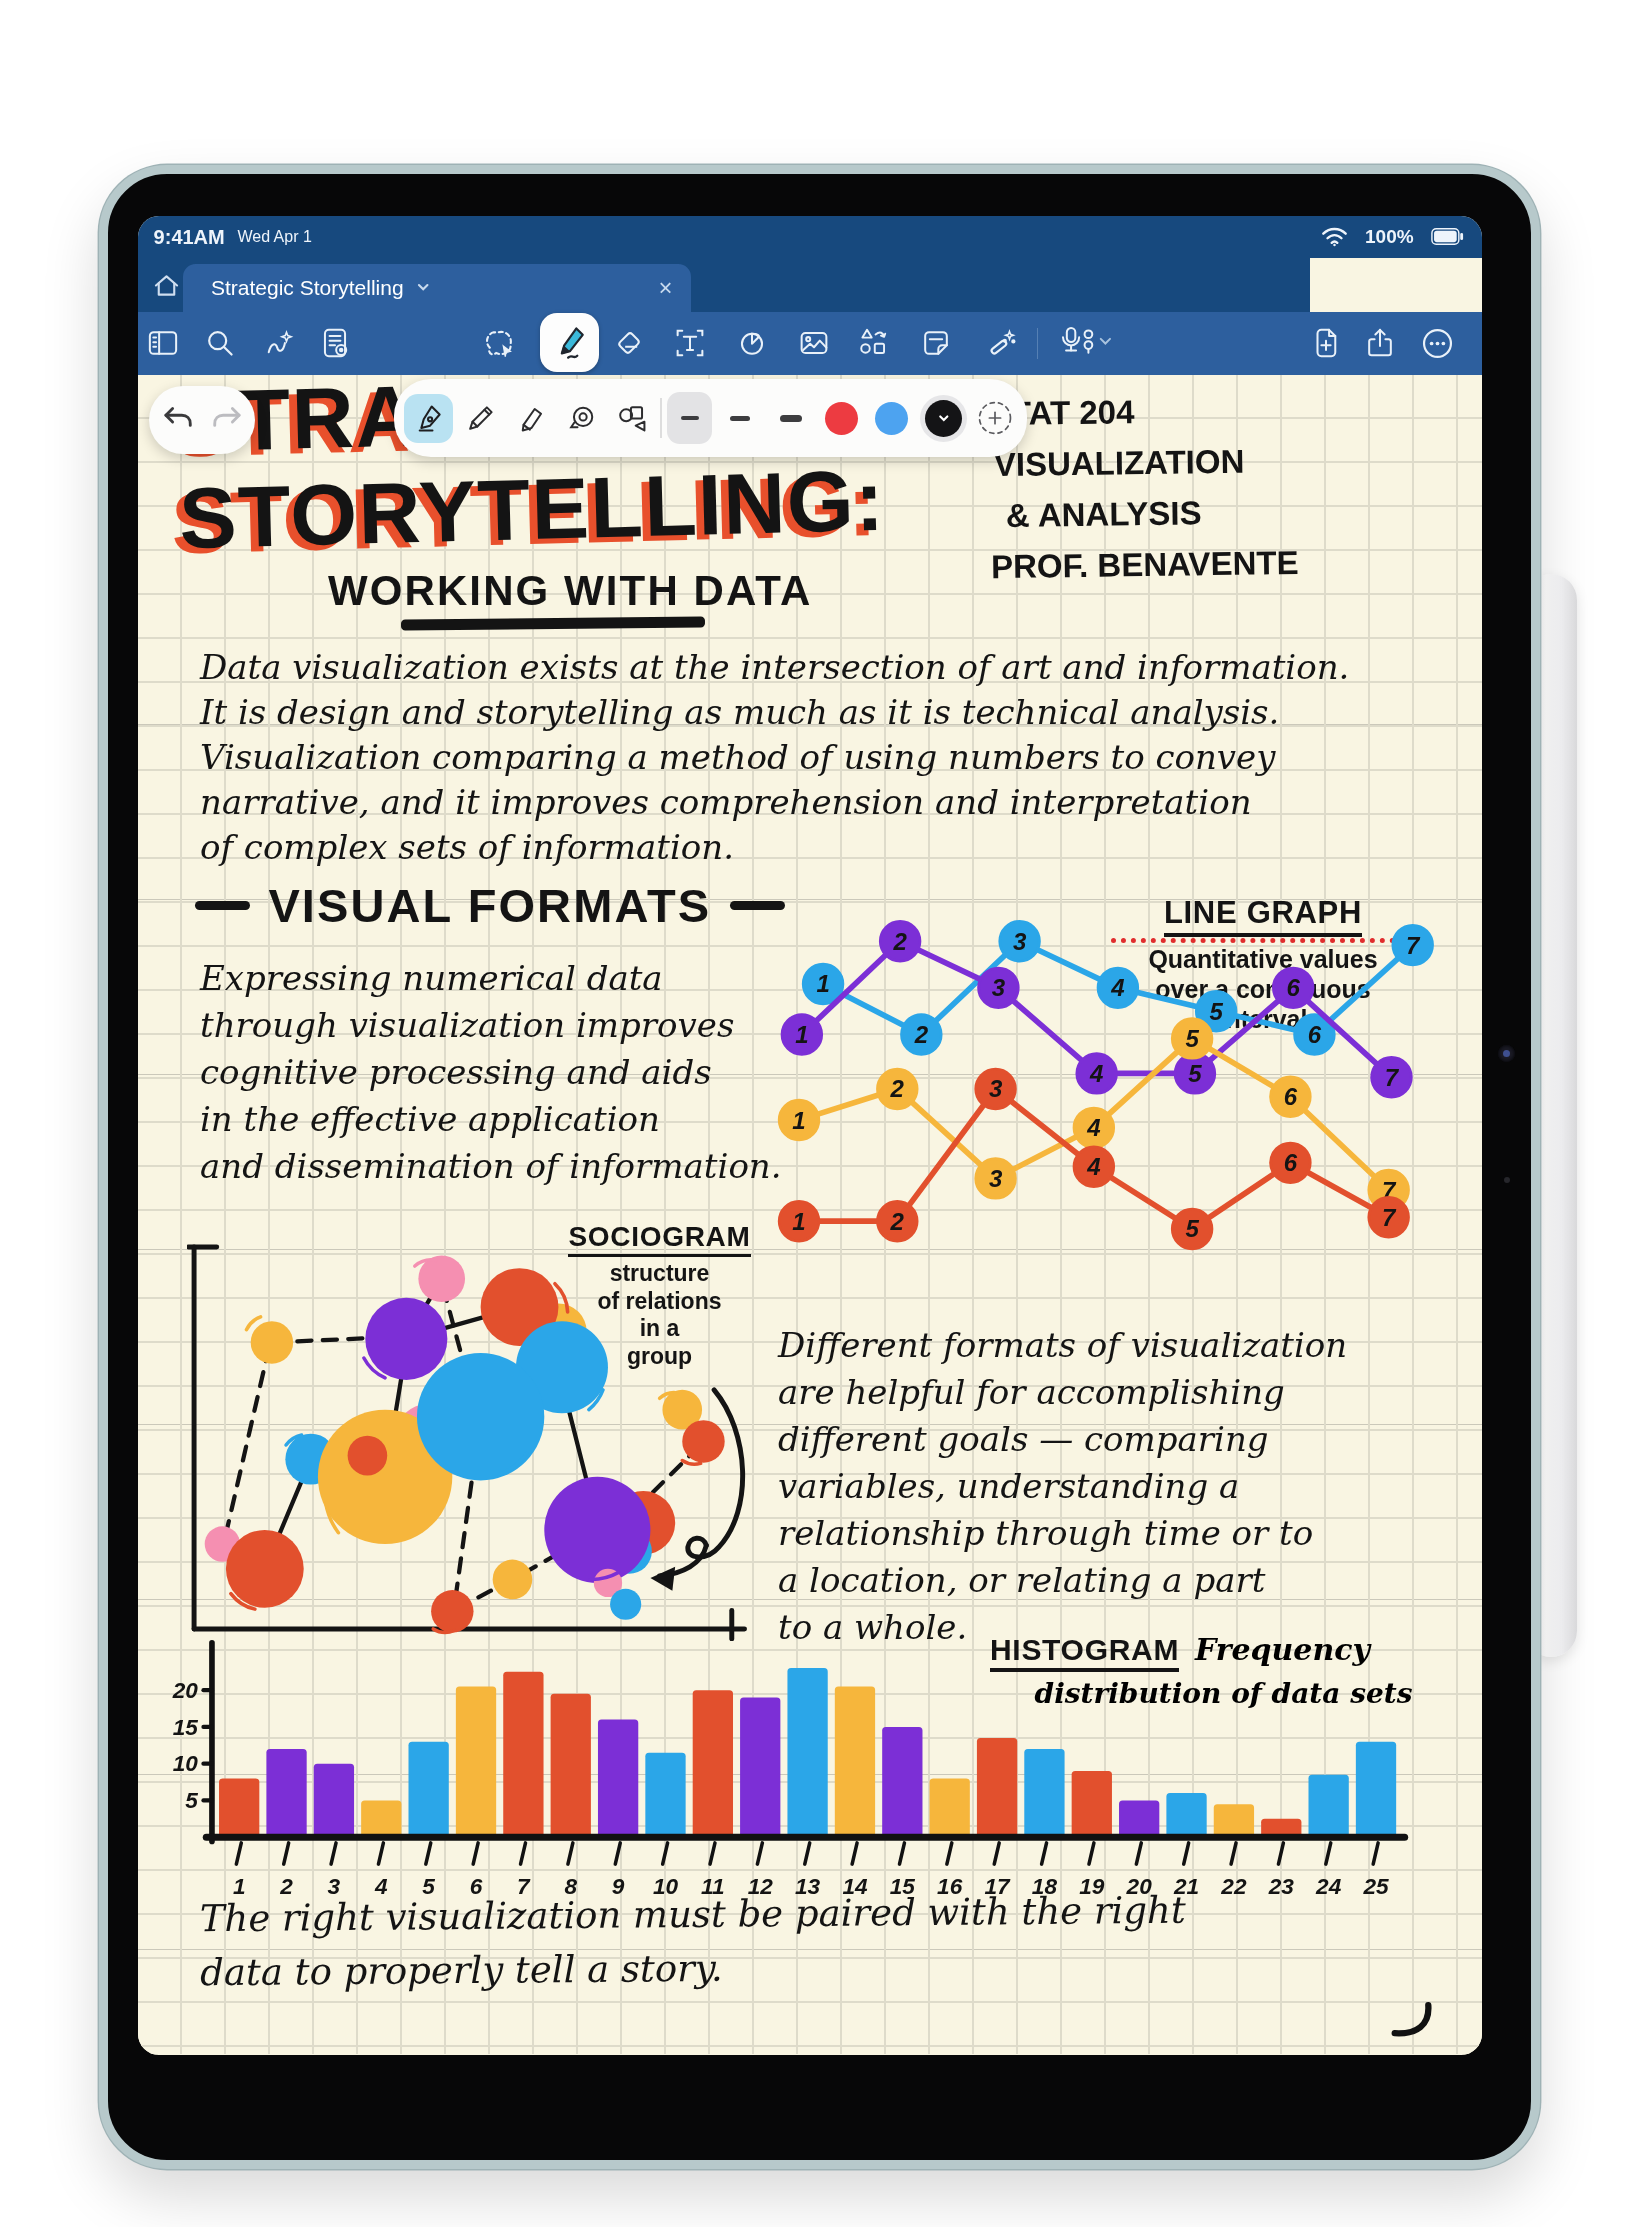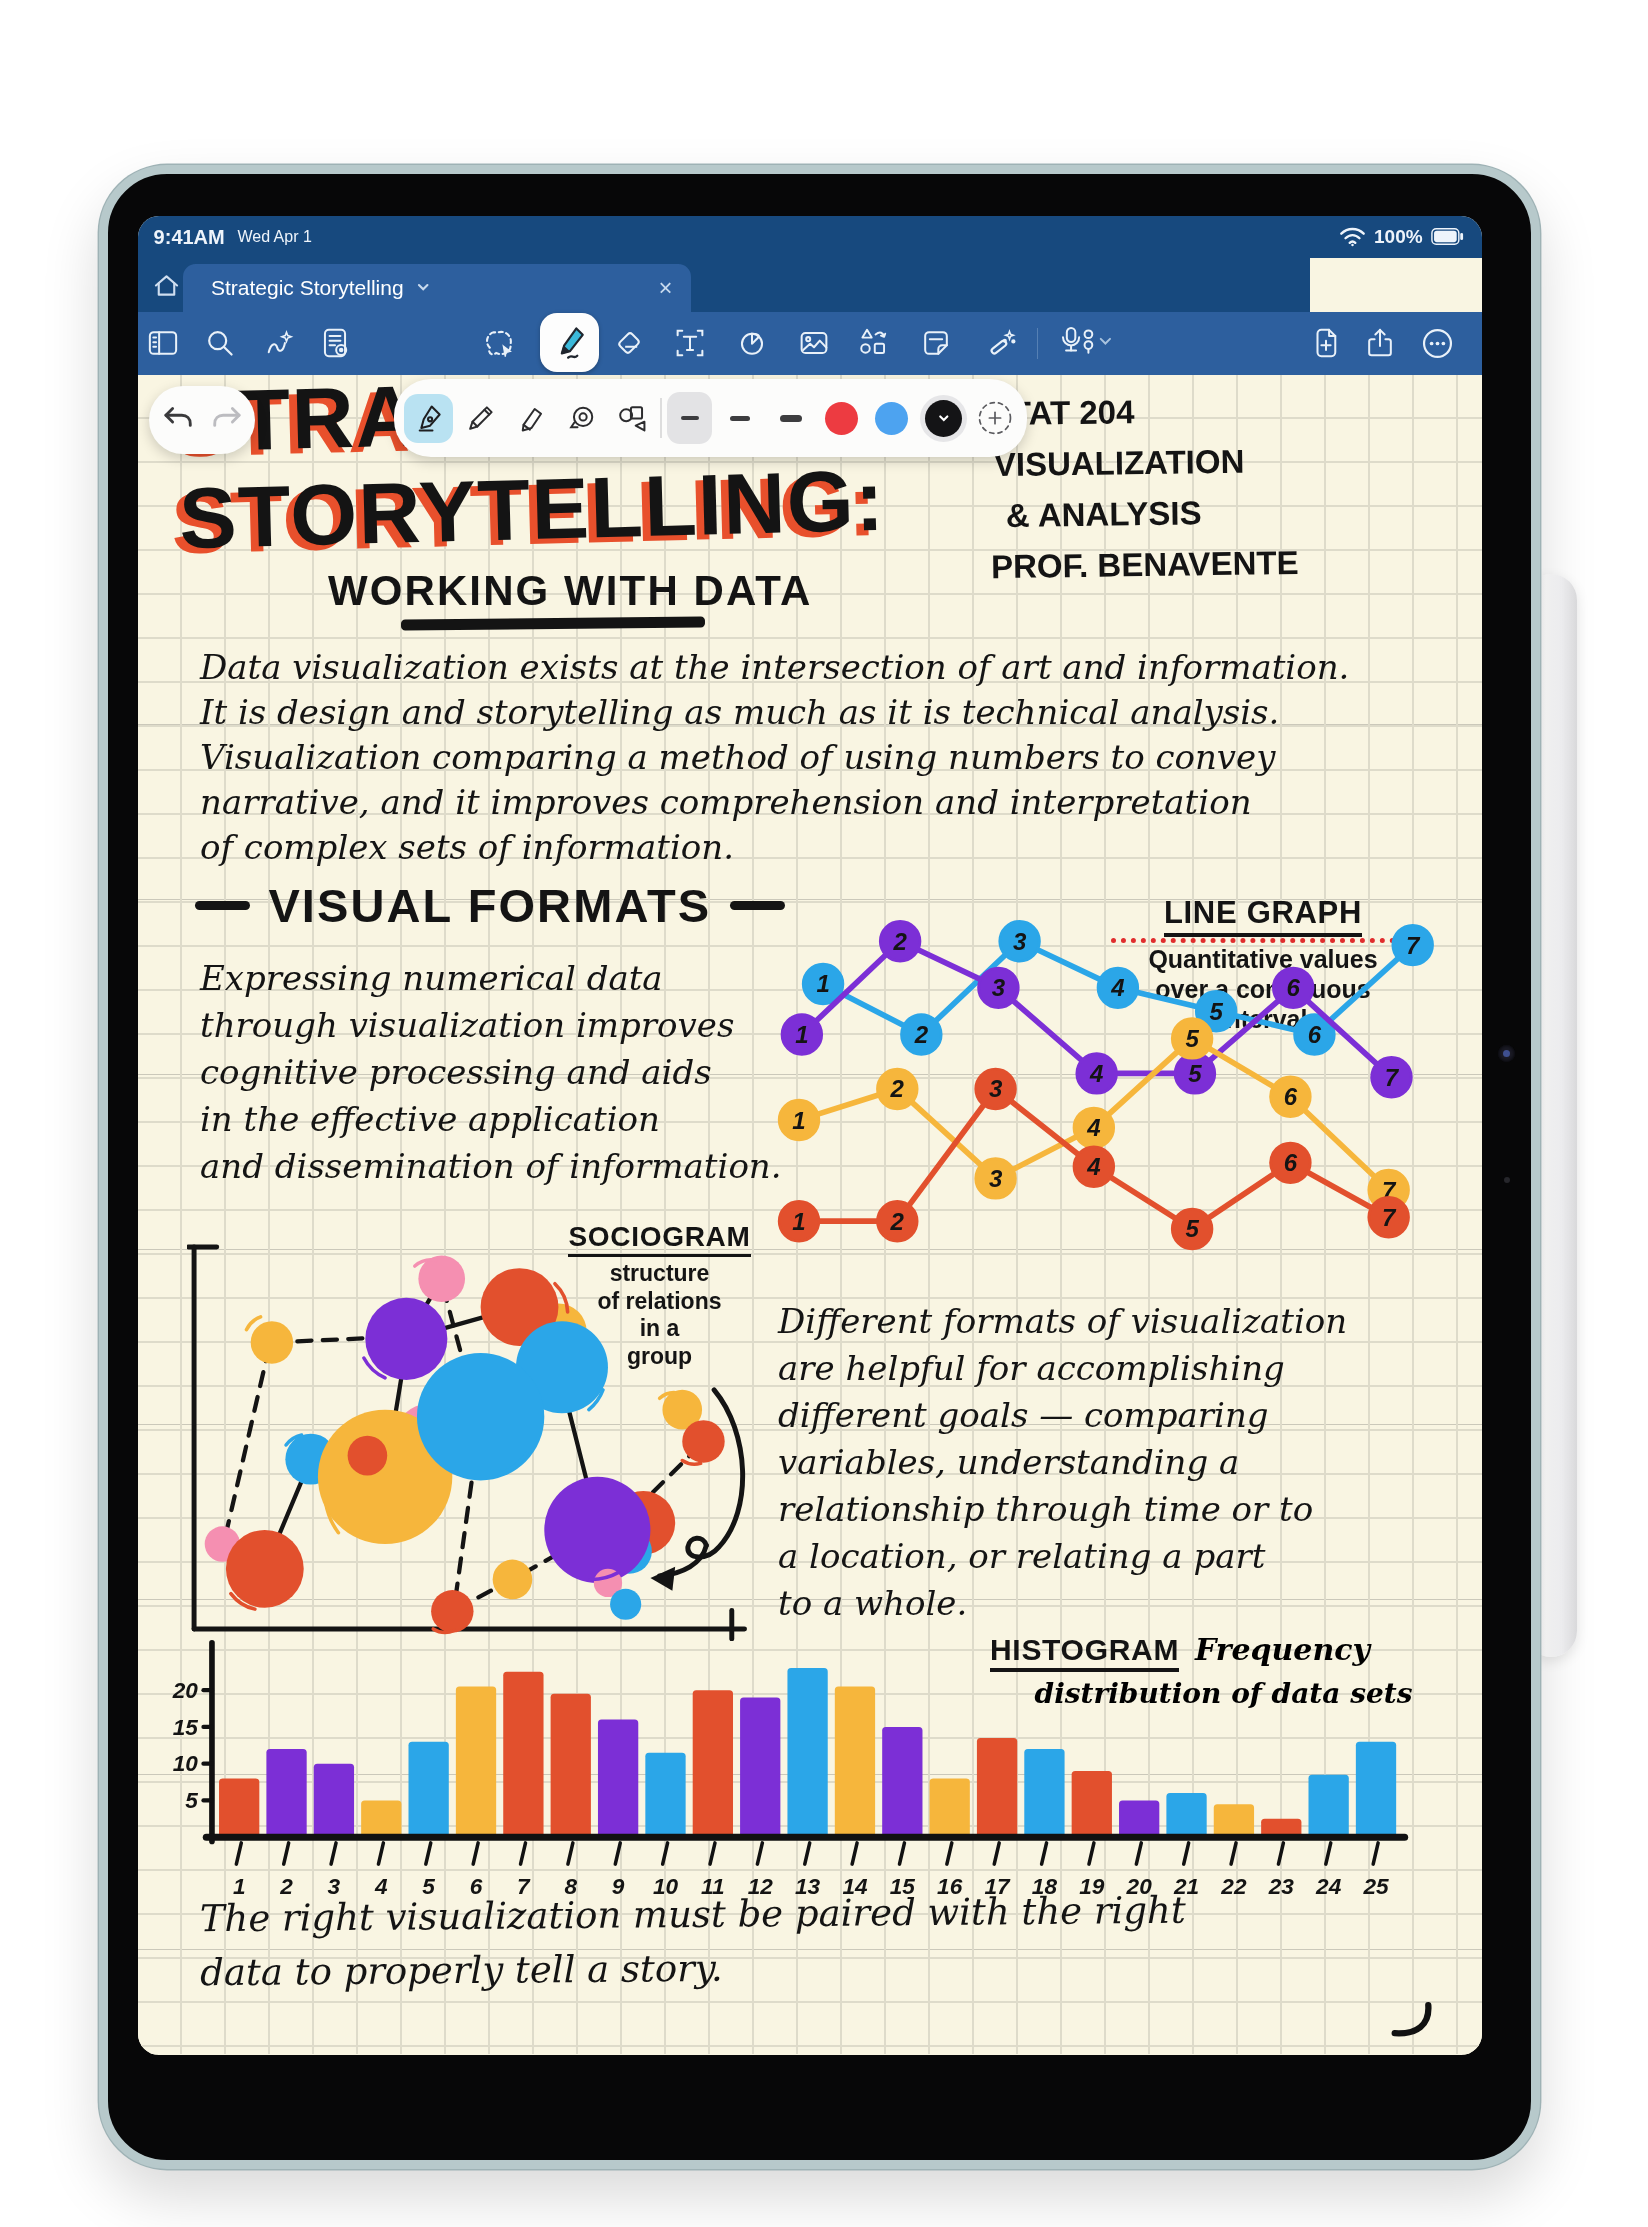--- a/index.html
+++ b/index.html
@@ -12,21 +12,21 @@
   .pencil{position:absolute;left:1525px;top:574px;width:52px;height:1083px;border-radius:26px;
           background:linear-gradient(90deg,#e9e9eb 0%,#ffffff 40%,#f4f4f6 70%,#dcdcde 100%);
           box-shadow:0 4.2px 12.7px rgba(0,0,0,.10);}
   .screen{position:absolute;left:138px;top:216px;width:1344px;height:1839px;border-radius:21px;
           overflow:hidden;background:#f9f5e2;}
   
   .statusbar{position:absolute;left:0;top:0;width:1344px;height:42px;background:#17497e;color:#eef4fb;
              display:flex;align-items:center;}
   .statusbar .time{font-weight:bold;font-size:20px;margin-left:15.6px;}
   .statusbar .date{font-size:16px;margin-left:12.7px;}
-  .statusbar .right{margin-left:auto;display:flex;align-items:center;gap:8px;margin-right:18.4px;}
+  .statusbar .right{margin-left:auto;display:flex;align-items:center;gap:17px;margin-right:18.4px;}
   .statusbar .pct{font-size:19px;font-weight:bold;}
   .tabstrip{position:absolute;left:0;top:42px;width:1172px;height:54px;background:#17497e;}
   .homebtn{position:absolute;left:10px;top:10px;width:37px;height:37px;display:flex;align-items:center;justify-content:center;}
   .tab{position:absolute;left:45px;top:5.7px;width:508px;height:48px;background:#2d5f9e;border-radius:12.7px 12.7px 0 0;
        display:flex;align-items:center;color:#fff;}
   .tab .lbl{font-size:21px;margin-left:28px;white-space:nowrap;}
   .tab .chev{margin-left:10px;display:flex;}
   .tab .x{margin-left:auto;margin-right:18.4px;color:#c8daee;font-size:24px;line-height:1;}
   .toolbar{position:absolute;left:0;top:96px;width:1344px;height:63px;background:#2d5f9e;}
   .tbi{position:absolute;top:8.5px;width:45px;height:45px;display:flex;align-items:center;justify-content:center;}
@@ -524,21 +524,21 @@
           <path d="M196 400 a98 98 0 0 0 18 42" stroke="#f6b63c"></path>
           <path d="M480 330 a92 92 0 0 1 -38 30" stroke="#2ba6e8"></path>
           <path d="M62 528 a58 58 0 0 0 34 22" stroke="#e2502d"></path>
           <path d="M348 578 a32 32 0 0 0 30 2" stroke="#e2502d"></path>
           <path d="M610 498 a78 78 0 0 1 -40 10" stroke="#7c2fd6"></path>
           <path d="M668 252 a30 30 0 0 1 22 -8" stroke="#f6b63c"></path>
           <path d="M700 340 a32 32 0 0 0 26 4" stroke="#e2502d"></path>
         </g>
       </svg>
 
-      <div class="abs script para" style="left:640px;top:923px;line-height:47px;">
+      <div class="abs script para" style="left:640px;top:947px;line-height:47px;">
         <div>Different formats of visualization</div>
         <div>are helpful for accomplishing</div>
         <div>different goals — comparing</div>
         <div>variables, understanding a</div>
         <div>relationship through time or to</div>
         <div>a location, or relating a part</div>
         <div>to a whole.</div>
       </div>
 
       <div class="abs" style="left:852px;top:1257px;width:467px;">

